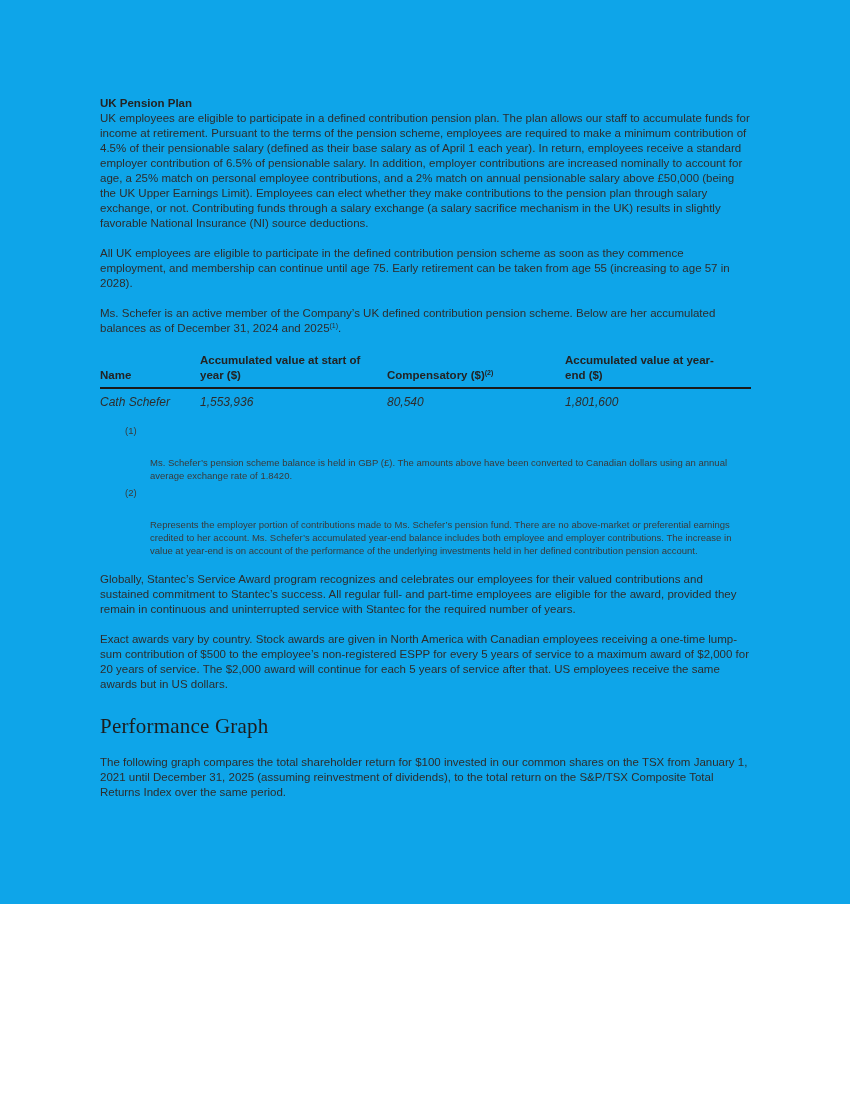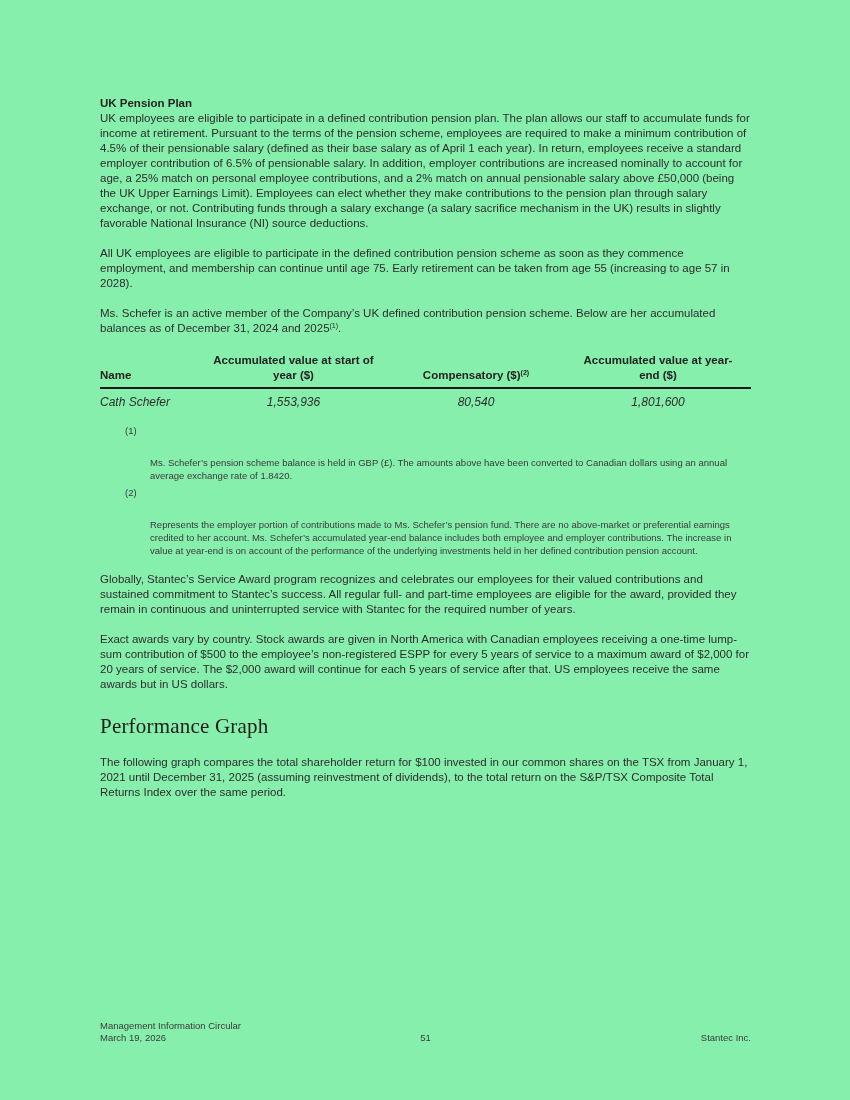--- a/index.html
+++ b/index.html
@@ -1,20 +1,20 @@
 <!DOCTYPE html>
 <html><head>
 <meta charset="utf-8">
 <style>
   html, body { margin: 0; padding: 0; background: #ffffff; }
   .page {
     position: relative;
     width: 850px;
-    height: 1100px;
-    background: #86efac;
+    height: 904px;
+    background: #0ea5e9;
     font-family: "Liberation Sans", sans-serif;
     color: #2d2d2d;
     overflow: hidden;
   }
   .content {
     position: absolute;
     left: 100px;
     top: 96px;
     width: 651px;
   }
@@ -50,21 +50,21 @@
   table.pension th {
     font-size: 11.5px;
     line-height: 15px;
     font-weight: bold;
     color: #232323;
     vertical-align: bottom;
     padding: 0 0 4px 0;
     border-bottom: 2.5px solid #1a1a1a;
   }
   table.pension th .hline { display: block; white-space: nowrap; }
-  table.pension th.num, table.pension td.num { text-align: center; }
+  table.pension th.num, table.pension td.num { text-align: left; }
   table.pension th.txt, table.pension td.txt { text-align: left; }
   table.pension td {
     font-size: 12px;
     line-height: 15px;
     padding: 6px 0 3px 0;
     font-style: italic;
   }
   
   .footnotes { margin-top: 11px; }
   .footnote {

